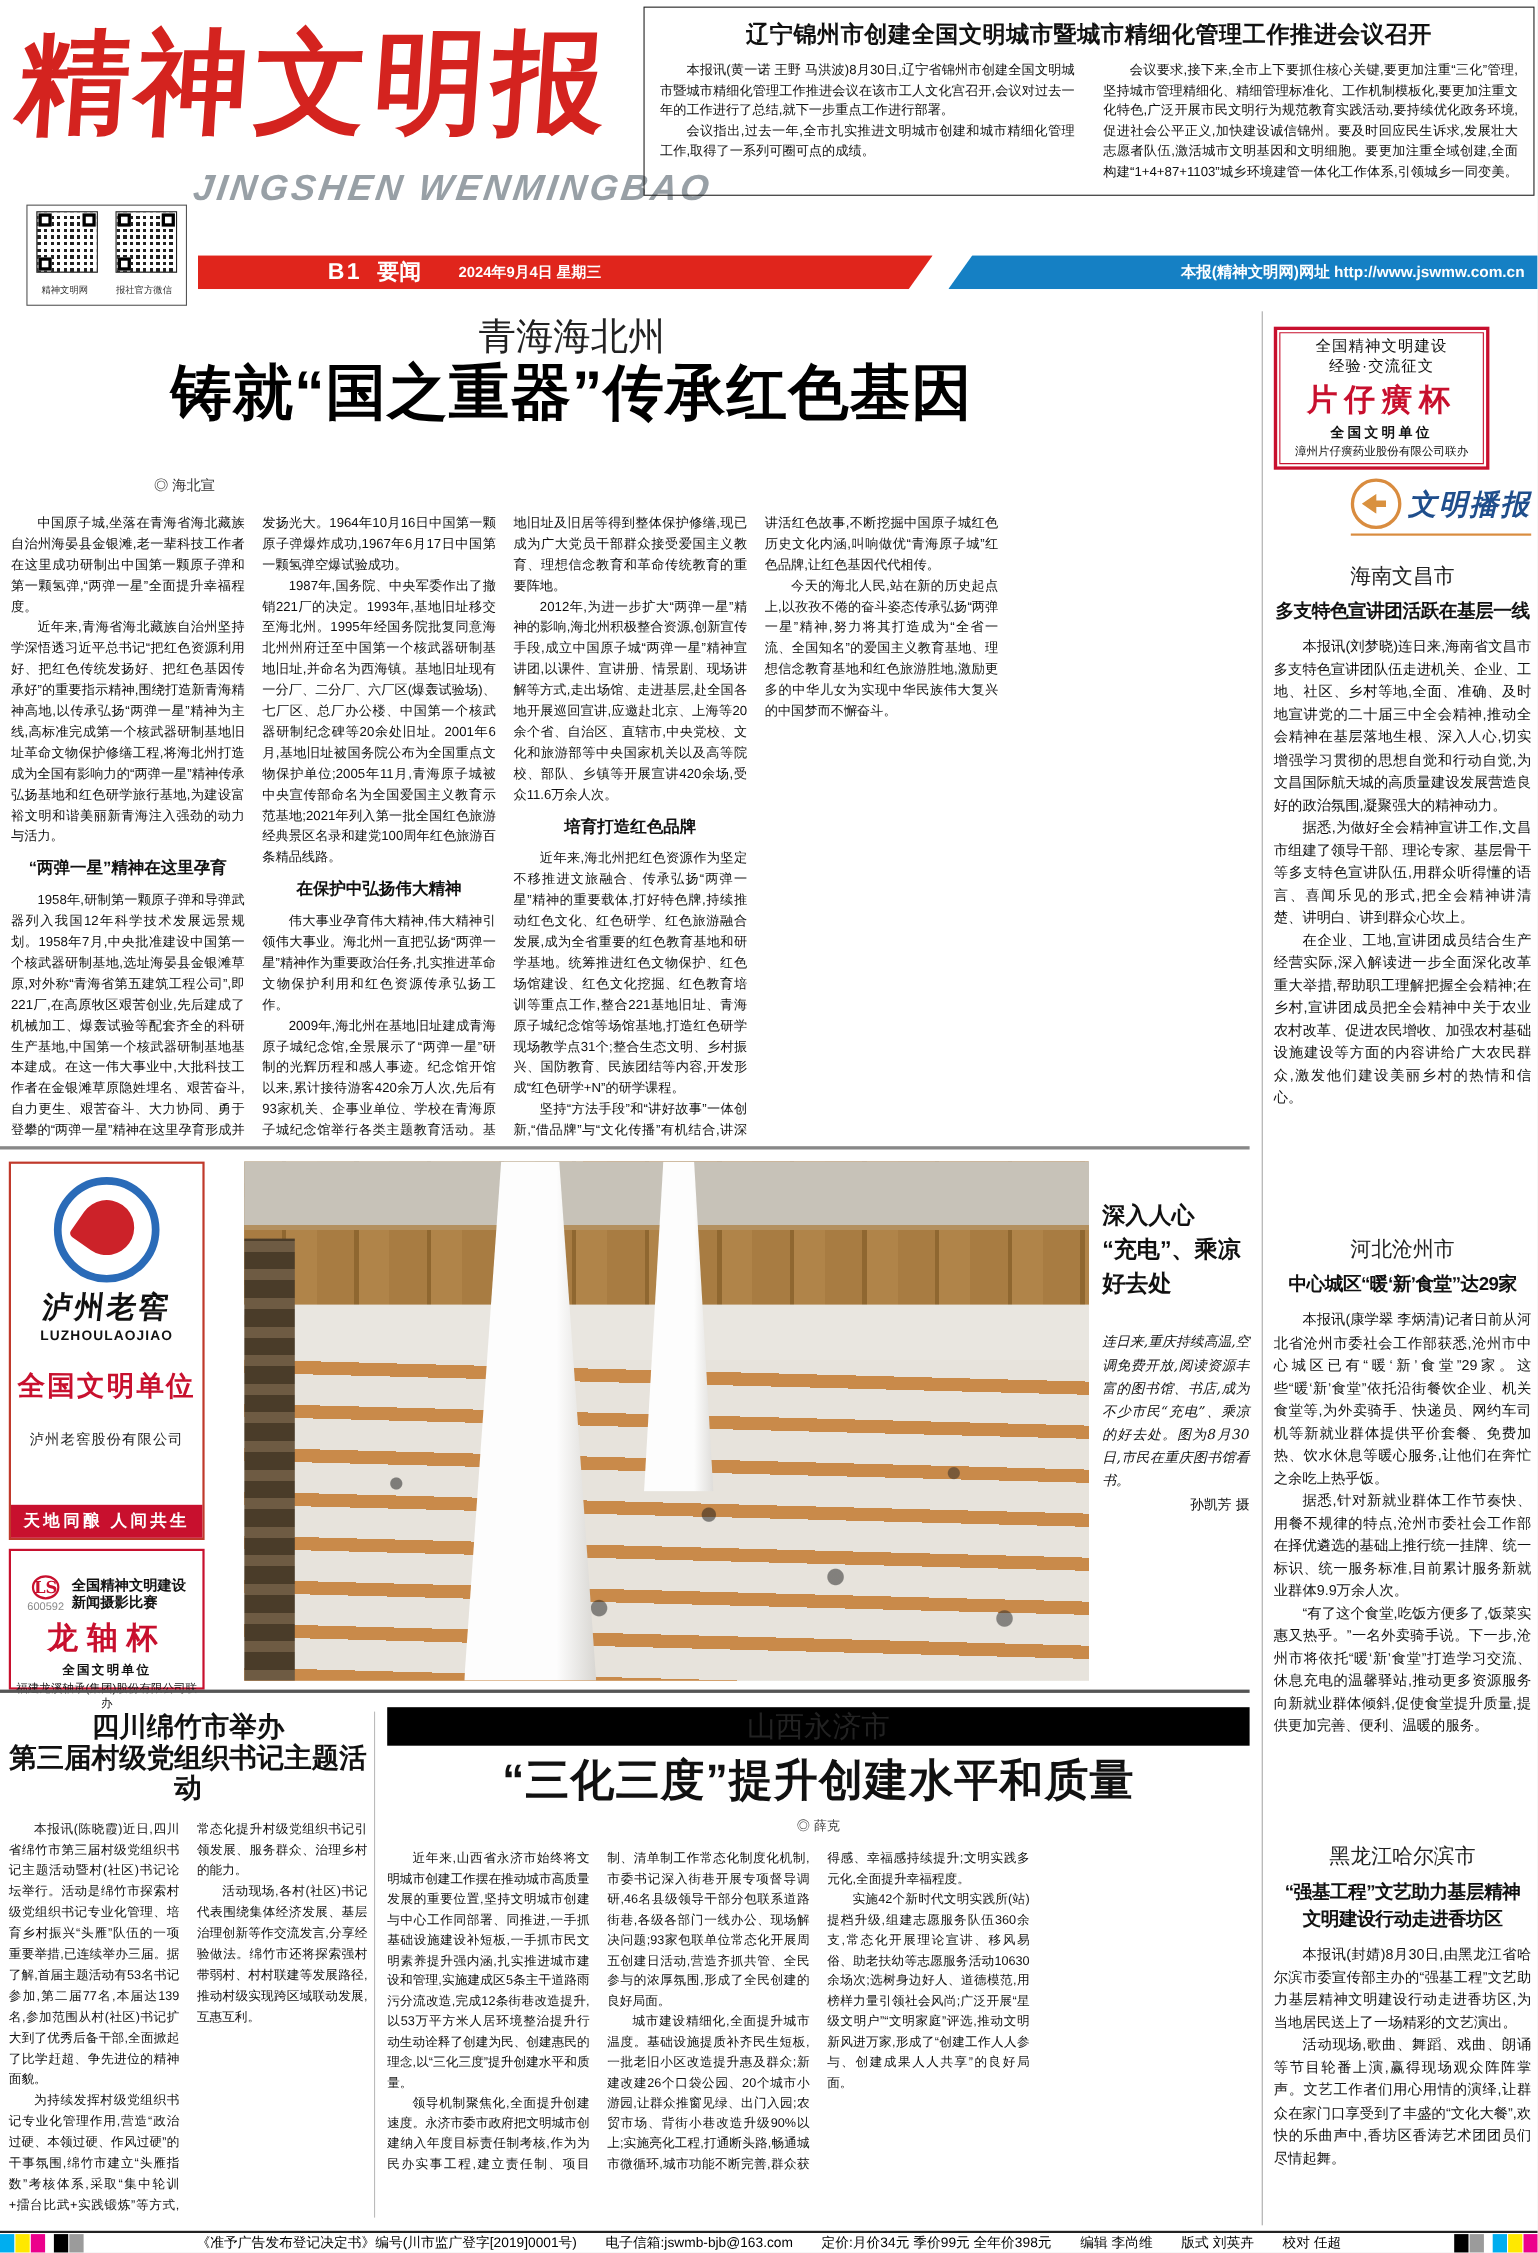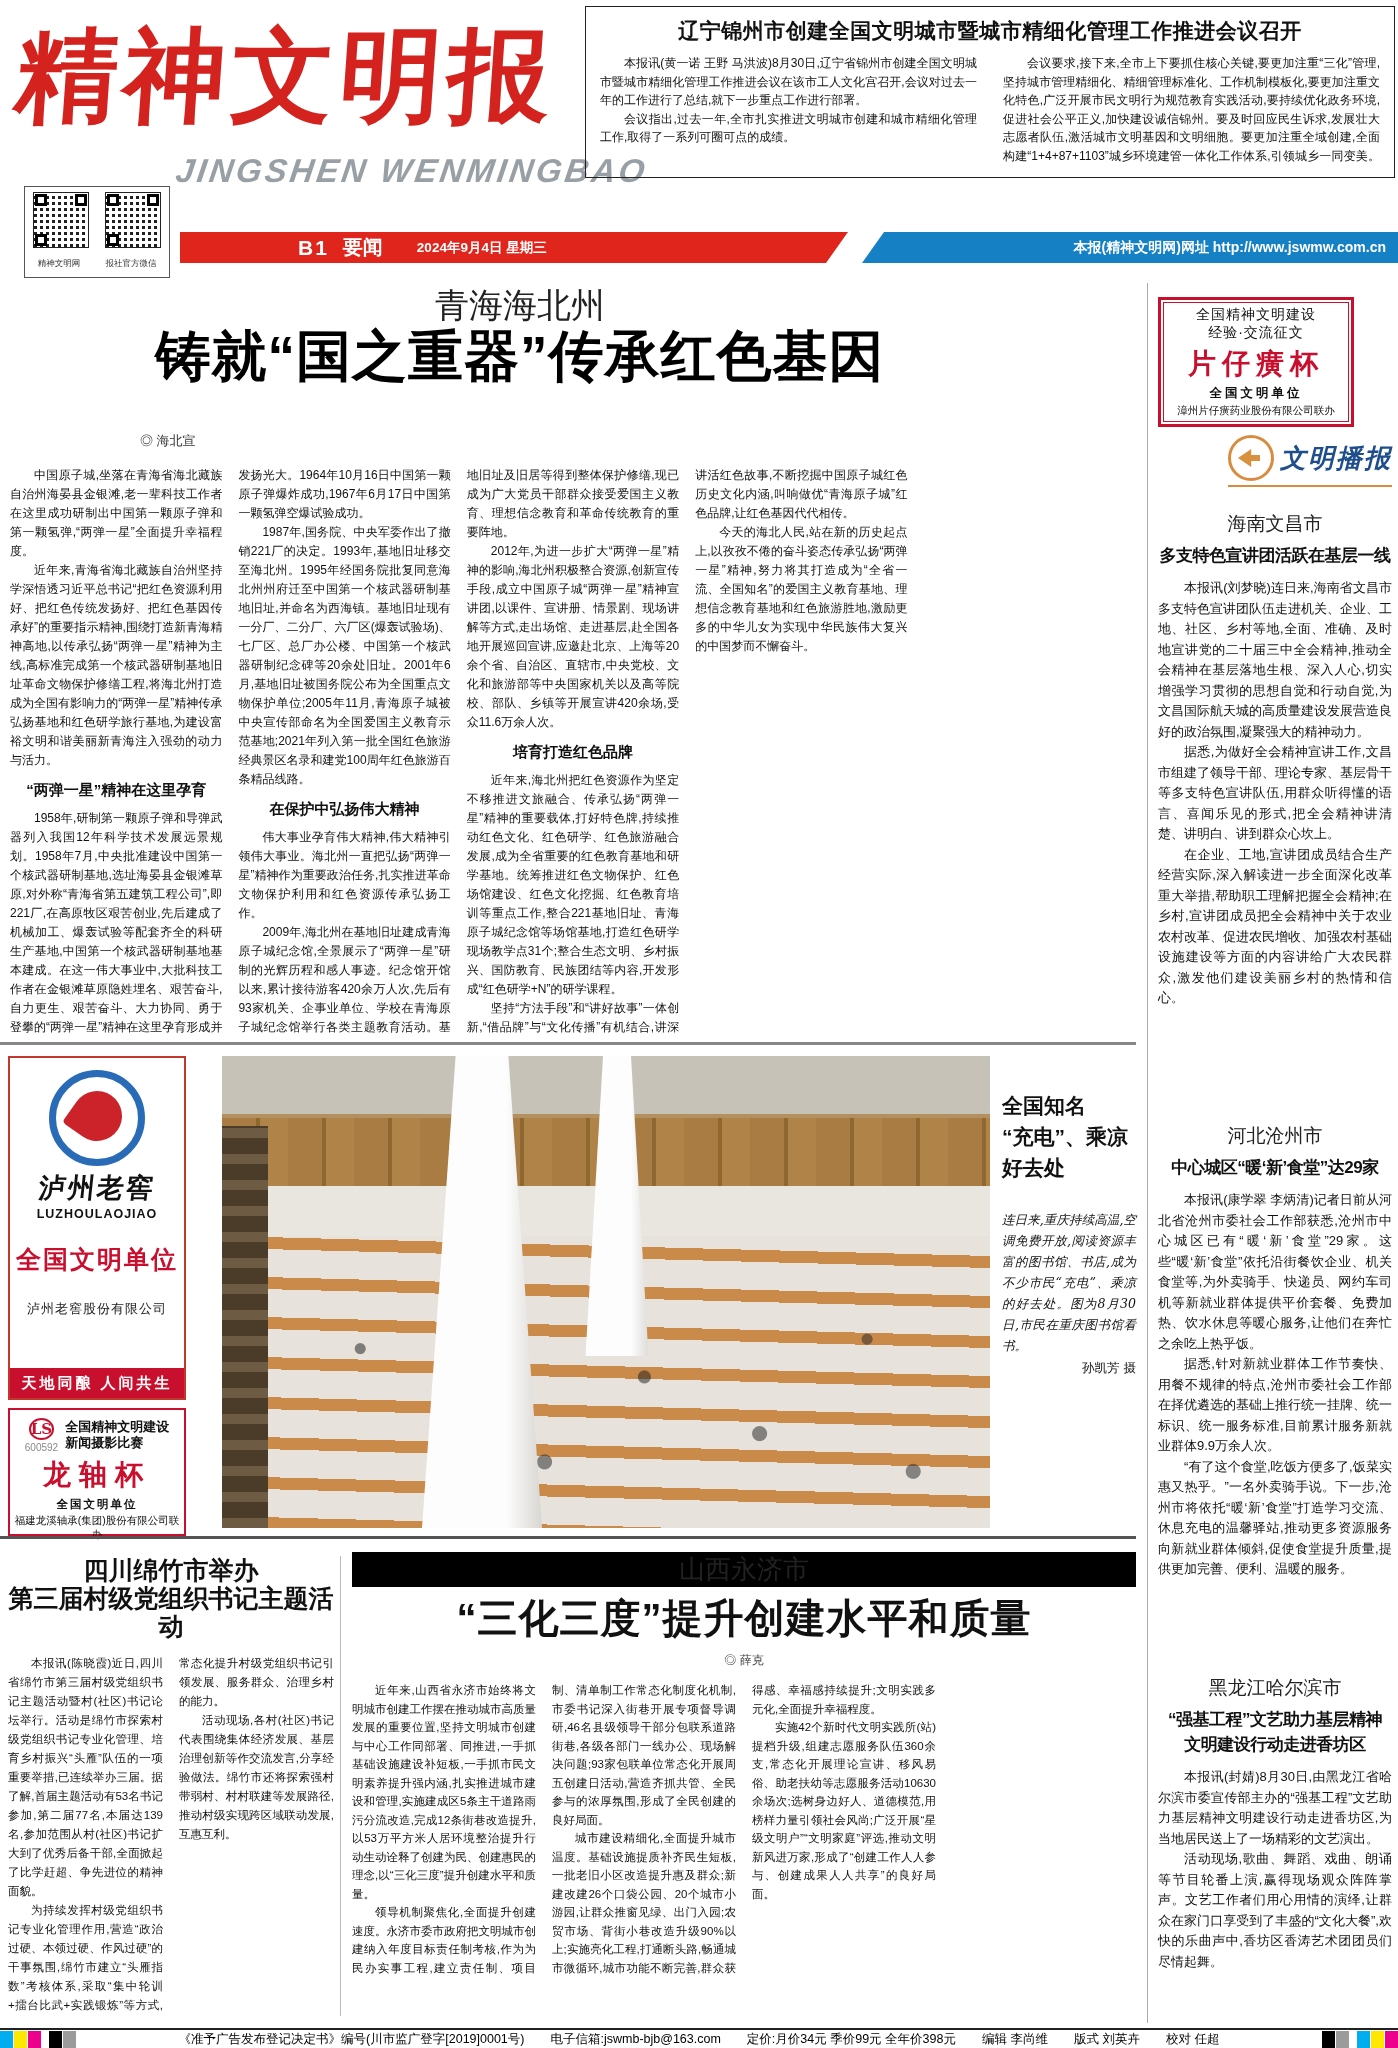--- a/index.html
+++ b/index.html
@@ -52,21 +52,21 @@
   .lz-logo{width:96px;height:96px;margin:12px auto 4px;border-radius:50%;border:7px solid #2a6bb8;position:relative;box-sizing:border-box;}
   .lz-logo i{position:absolute;left:16px;top:14px;width:50px;height:50px;background:#cc2229;
     border-radius:50% 50% 50% 4px;transform:rotate(35deg);}
   .lz-name{font-family:"DejaVu Serif",serif;font-size:27px;font-weight:900;transform:skewX(-6deg);letter-spacing:2px;}
   .lz-roman{font-size:12.5px;font-weight:bold;letter-spacing:1px;margin-top:1px;}
   .lz-honor{font-size:25px;font-weight:900;color:#c8102e;letter-spacing:2px;margin-top:22px;font-family:"DejaVu Serif",serif;}
   .lz-co{font-size:13px;color:#222;margin-top:24px;letter-spacing:1px;}
   .lz-slogan{position:absolute;left:0;bottom:0;width:100%;height:30px;line-height:30px;background:#c8102e;
     color:#fff;font-size:15px;font-weight:bold;letter-spacing:3px;}
   .longzhou{position:absolute;left:8px;top:1408px;width:178px;height:128px;border:2px solid #c8102e;
-    box-sizing:border-box;text-align:center;background:#fff;padding-top:6px;}
+    box-sizing:border-box;text-align:center;background:#fff;padding-top:20px;}
   .ls-row{display:flex;align-items:center;justify-content:center;gap:7px;}
   .ls-logo{font-size:15px;font-weight:900;color:#c8102e;border:2px solid #c8102e;border-radius:50%;
     width:26px;height:26px;line-height:26px;font-family:"DejaVu Serif",serif;}
   .ls-stock{font-size:10px;color:#888;}
   .ls-org{font-size:13px;font-weight:bold;text-align:left;line-height:16px;}
   .ls-cup{font-family:"DejaVu Serif",serif;font-size:28px;font-weight:900;color:#c8102e;letter-spacing:8px;margin-top:3px;}
   .ls-honor{font-size:11.5px;font-weight:bold;margin-top:3px;letter-spacing:2px;}
   .ls-co{font-size:10.5px;margin-top:2px;}
   
   .photo{position:absolute;left:222px;top:1056px;width:768px;height:472px;overflow:hidden;background:
@@ -226,21 +226,21 @@
     <div class="ls-co">福建龙溪轴承(集团)股份有限公司联办</div>
   </div>
 
   <div class="photo">
     <div class="shelf"></div>
     <div class="pillar p1"></div>
     <div class="pillar p2"></div>
   </div>
 
   <div class="caption">
-    <div class="cap-title">全国知名
+    <div class="cap-title">深入人心
 “充电”、乘凉
 好去处</div>
     <div class="cap-text">连日来,重庆持续高温,空调免费开放,阅读资源丰富的图书馆、书店,成为不少市民“充电”、乘凉的好去处。图为8月30日,市民在重庆图书馆看书。</div>
     <div class="cap-credit">孙凯芳 摄</div>
   </div>
 
   <div class="rule" style="left:0;top:1536px;width:1136px;height:3px;background:#555;"></div>
 
   <div class="bl-art">
     <h3>四川绵竹市举办

